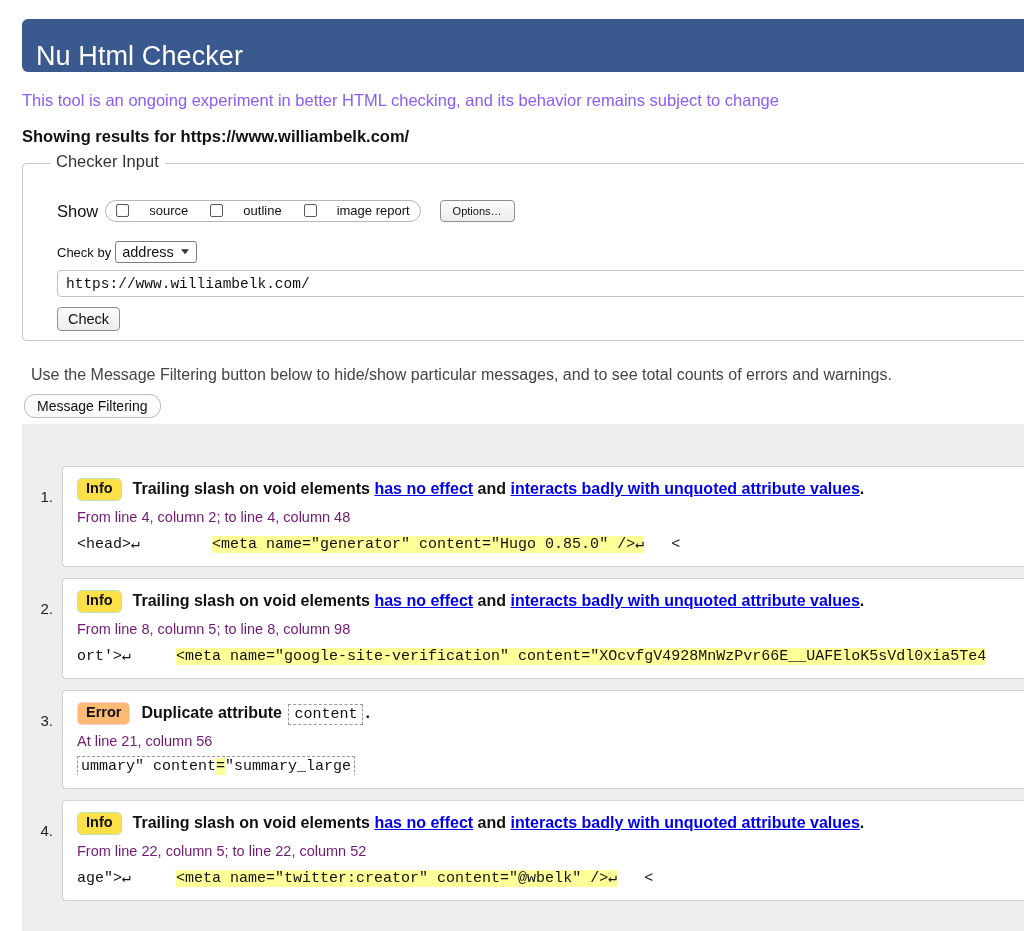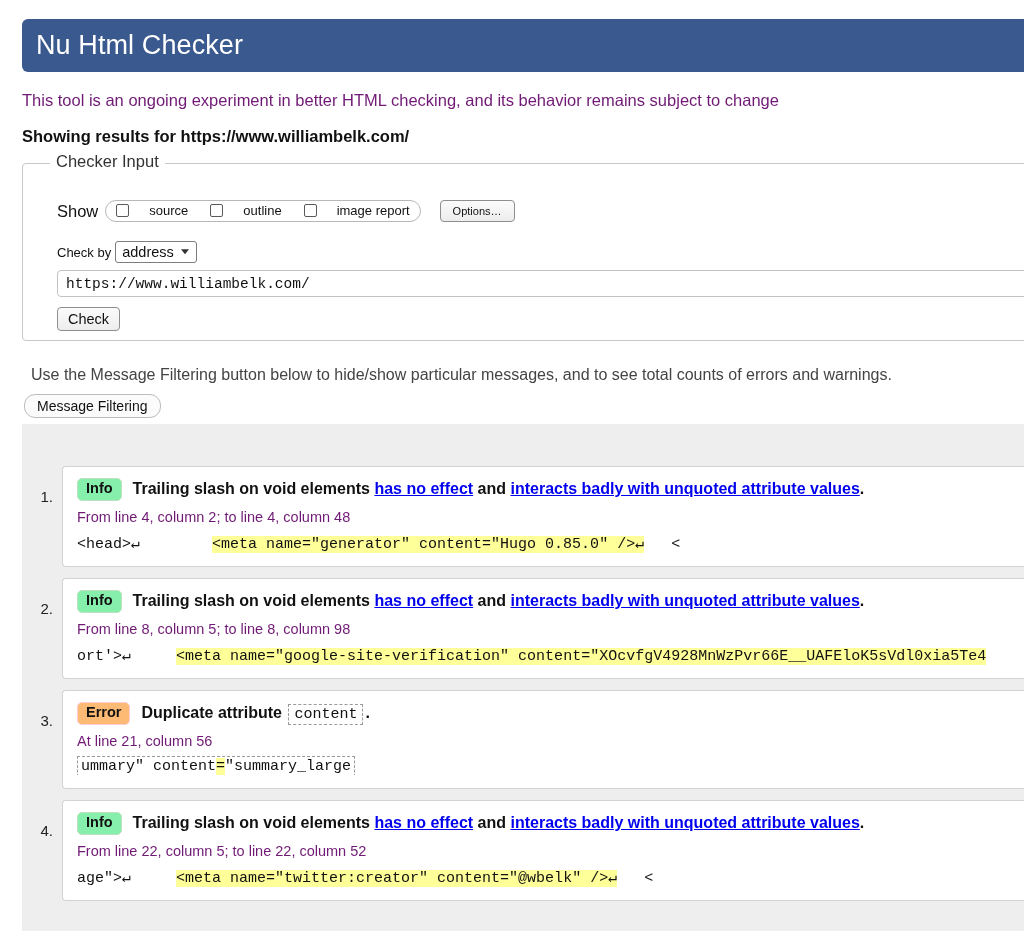--- a/index.html
+++ b/index.html
@@ -22,37 +22,37 @@
   
   .banner {
     position: absolute;
     left: 22px;
     top: 19px;
     right: 0;
     height: 53px;
     background: #39598f;
     border-radius: 6px 0 0 6px;
     display: flex;
-    align-items: center;
+    align-items: flex-end;
   }
   .banner-title {
     color: #ffffff;
     font-size: 27px;
     font-weight: normal;
     margin-left: 14px;
     letter-spacing: 0.1px;
   }
 
   
   .intro {
     position: absolute;
     left: 22px;
     top: 91px;
     font-size: 16.5px;
-    color: #701a75;
+    color: #8b5cf6;
     white-space: nowrap;
   }
   .showing {
     position: absolute;
     left: 22px;
     top: 127px;
     font-size: 16.5px;
     font-weight: bold;
     color: #111;
     white-space: nowrap;
@@ -259,21 +259,21 @@
   .badge {
     display: inline-block;
     font-size: 14.5px;
     font-weight: bold;
     padding: 2px 8px 3px 8px;
     border-radius: 5px;
     margin-right: 11px;
     line-height: 1.1;
   }
   .badge-info {
-    background: #86efac;
+    background: #fde047;
     border: 1px solid #bde0bd;
     color: #111;
   }
   .badge-error {
     background: #fdba74;
     border: 1px solid #fbcdd2;
     color: #111;
   }
   .msg-text { font-weight: bold; text-align: center; }
   .msg-text a {

